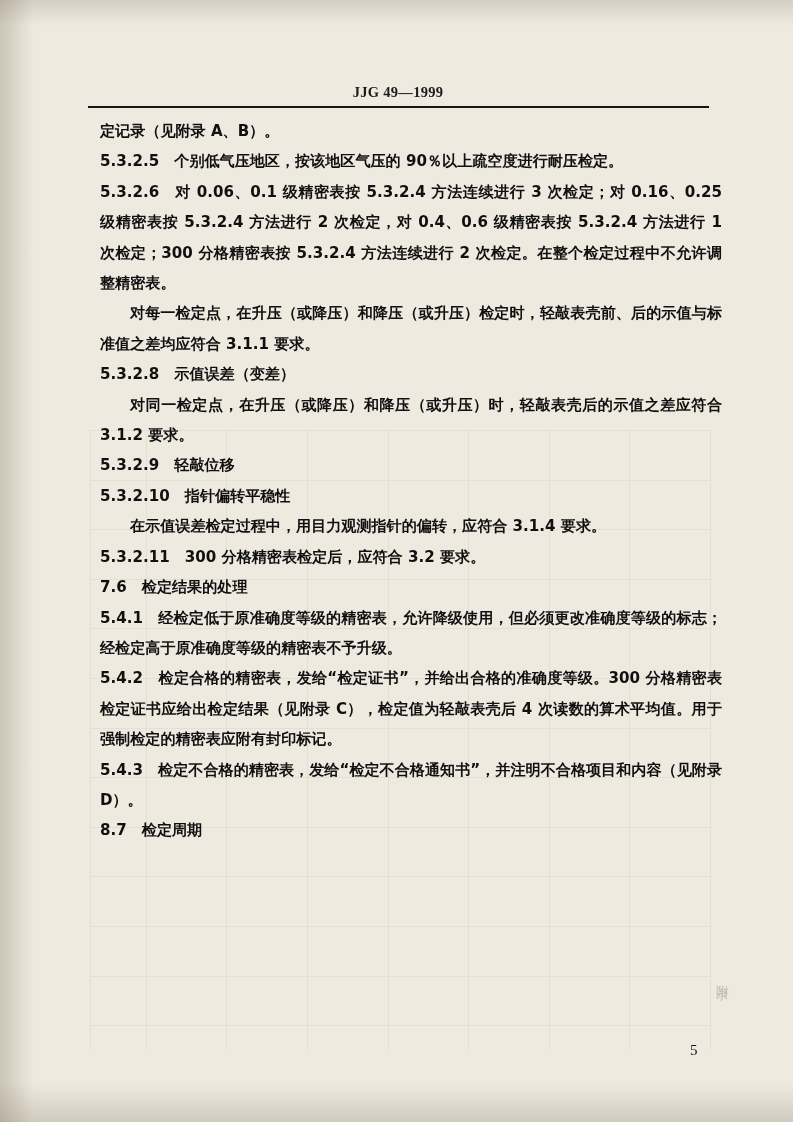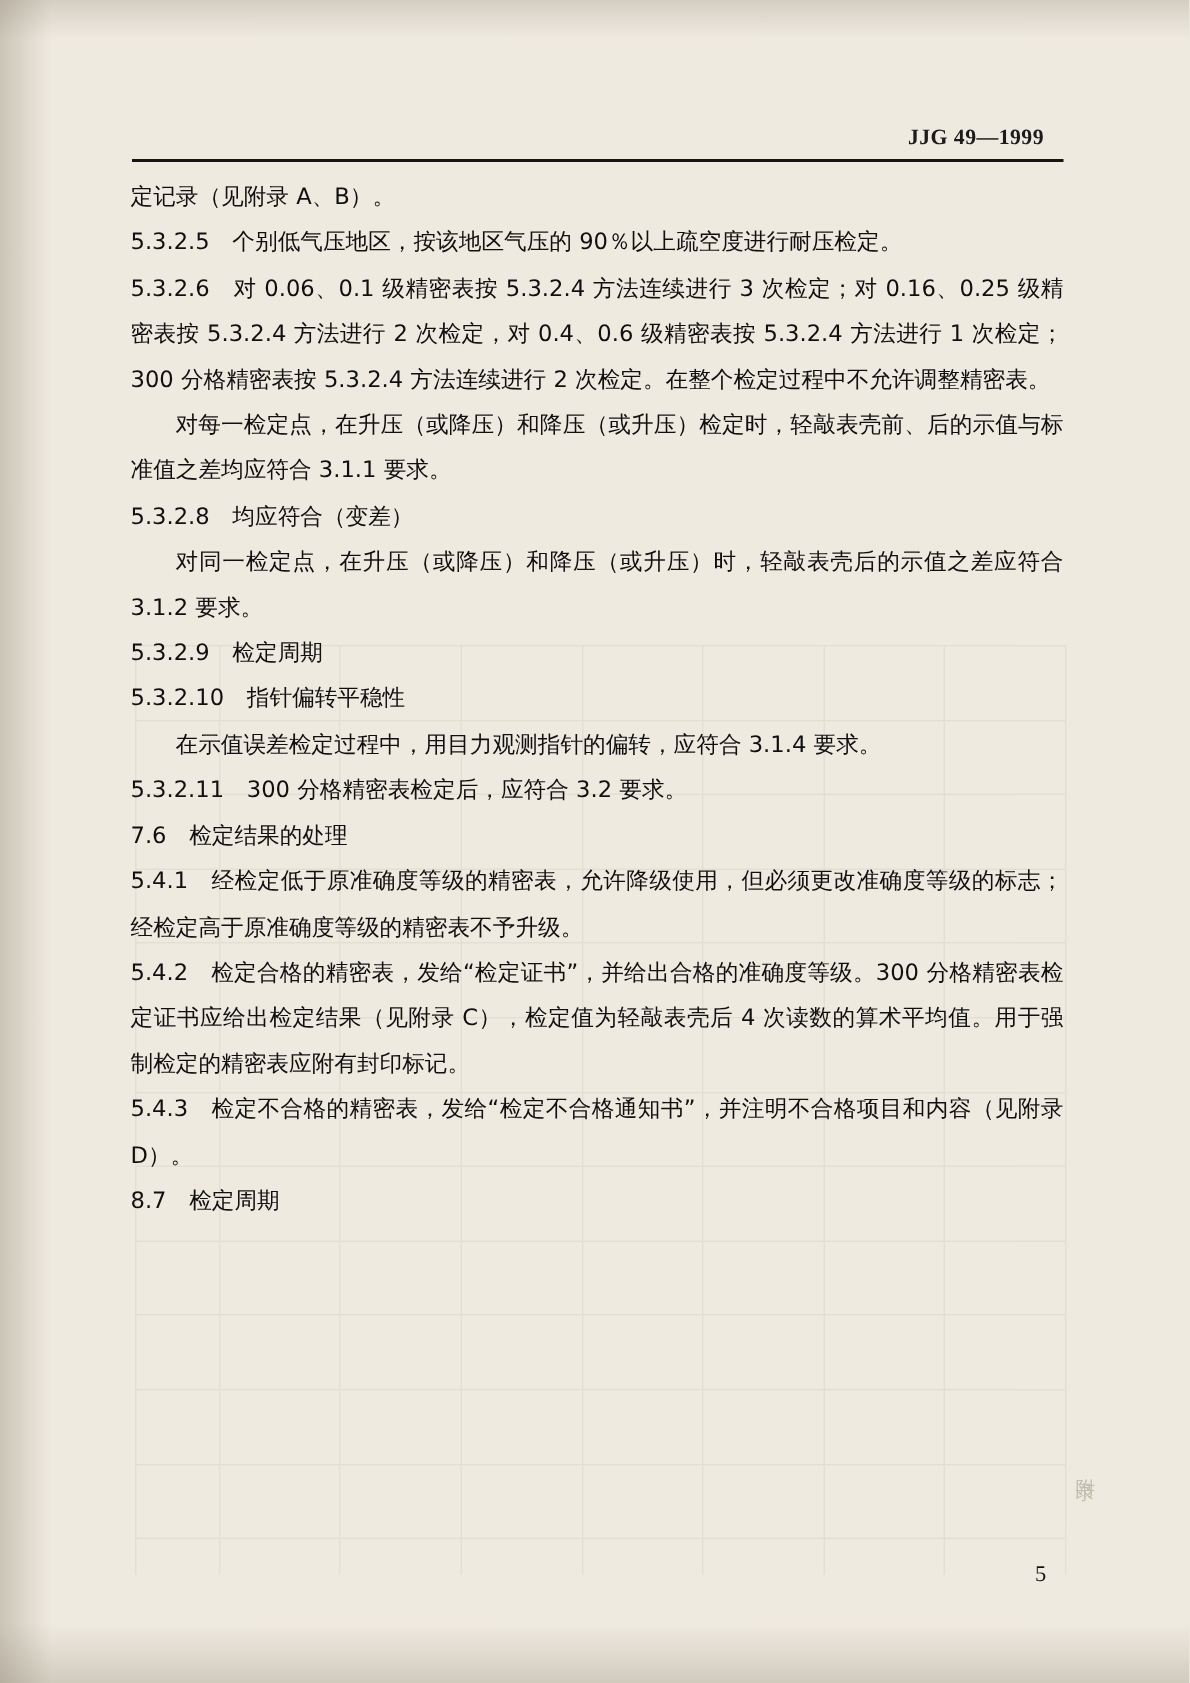--- a/index.html
+++ b/index.html
@@ -32,47 +32,48 @@
   .bleed .h { height: 1px; width: 100%; left: 0; }
 
   .page {
     position: absolute;
     left: 0; top: 0;
     width: 793px;
     height: 1122px;
   }
   .header {
     position: absolute;
-    left: 76px;
+    left: 88px;
     top: 84px;
     width: 620px;
-    text-align: right;
+    text-align: center;
     font-family: "Liberation Serif", serif;
     font-weight: bold;
     font-size: 14.5px;
     letter-spacing: 0.3px;
     color: #1b1b1b;
   }
   .rule {
     position: absolute;
     left: 88px;
     top: 106px;
     width: 621px;
     height: 1.6px;
     background: #151515;
   }
   .content {
     position: absolute;
-    left: 87px;
+    left: 100px;
     top: 116px;
     width: 622px;
     color: #101010;
     font-size: 15.1px;
     line-height: 30.4px;
     font-family: "DejaVu Sans", "Liberation Sans", sans-serif;
+    font-weight: bold;
   }
   .content p {
     margin: 0;
     text-align: justify;
     text-justify: inter-ideograph;
   }
   .i1 { text-indent: 0; }
   .i2 { text-indent: 30px; }
   .pagenum {
     position: absolute;
@@ -147,23 +148,23 @@
   </div>
 
   <div class="header">JJG 49—1999</div>
   <div class="rule"></div>
 
   <div class="content">
     <p class="i1">定记录（见附录 A、B）。</p>
     <p class="i1">5.3.2.5　个别低气压地区，按该地区气压的 90％以上疏空度进行耐压检定。</p>
     <p class="i1">5.3.2.6　对 0.06、0.1 级精密表按 5.3.2.4 方法连续进行 3 次检定；对 0.16、0.25 级精密表按 5.3.2.4 方法进行 2 次检定，对 0.4、0.6 级精密表按 5.3.2.4 方法进行 1 次检定；300 分格精密表按 5.3.2.4 方法连续进行 2 次检定。在整个检定过程中不允许调整精密表。</p>
     <p class="i2">对每一检定点，在升压（或降压）和降压（或升压）检定时，轻敲表壳前、后的示值与标准值之差均应符合 3.1.1 要求。</p>
-    <p class="i1">5.3.2.8　均应符合（变差）</p>
+    <p class="i1">5.3.2.8　示值误差（变差）</p>
     <p class="i2">对同一检定点，在升压（或降压）和降压（或升压）时，轻敲表壳后的示值之差应符合 3.1.2 要求。</p>
-    <p class="i1">5.3.2.9　检定周期</p>
+    <p class="i1">5.3.2.9　轻敲位移</p>
     <p class="i1">5.3.2.10　指针偏转平稳性</p>
     <p class="i2">在示值误差检定过程中，用目力观测指针的偏转，应符合 3.1.4 要求。</p>
     <p class="i1">5.3.2.11　300 分格精密表检定后，应符合 3.2 要求。</p>
     <p class="i1">7.6　检定结果的处理</p>
     <p class="i1">5.4.1　经检定低于原准确度等级的精密表，允许降级使用，但必须更改准确度等级的标志；经检定高于原准确度等级的精密表不予升级。</p>
     <p class="i1">5.4.2　检定合格的精密表，发给“检定证书”，并给出合格的准确度等级。300 分格精密表检定证书应给出检定结果（见附录 C），检定值为轻敲表壳后 4 次读数的算术平均值。用于强制检定的精密表应附有封印标记。</p>
     <p class="i1">5.4.3　检定不合格的精密表，发给“检定不合格通知书”，并注明不合格项目和内容（见附录 D）。</p>
     <p class="i1">8.7　检定周期</p>
   </div>
 

